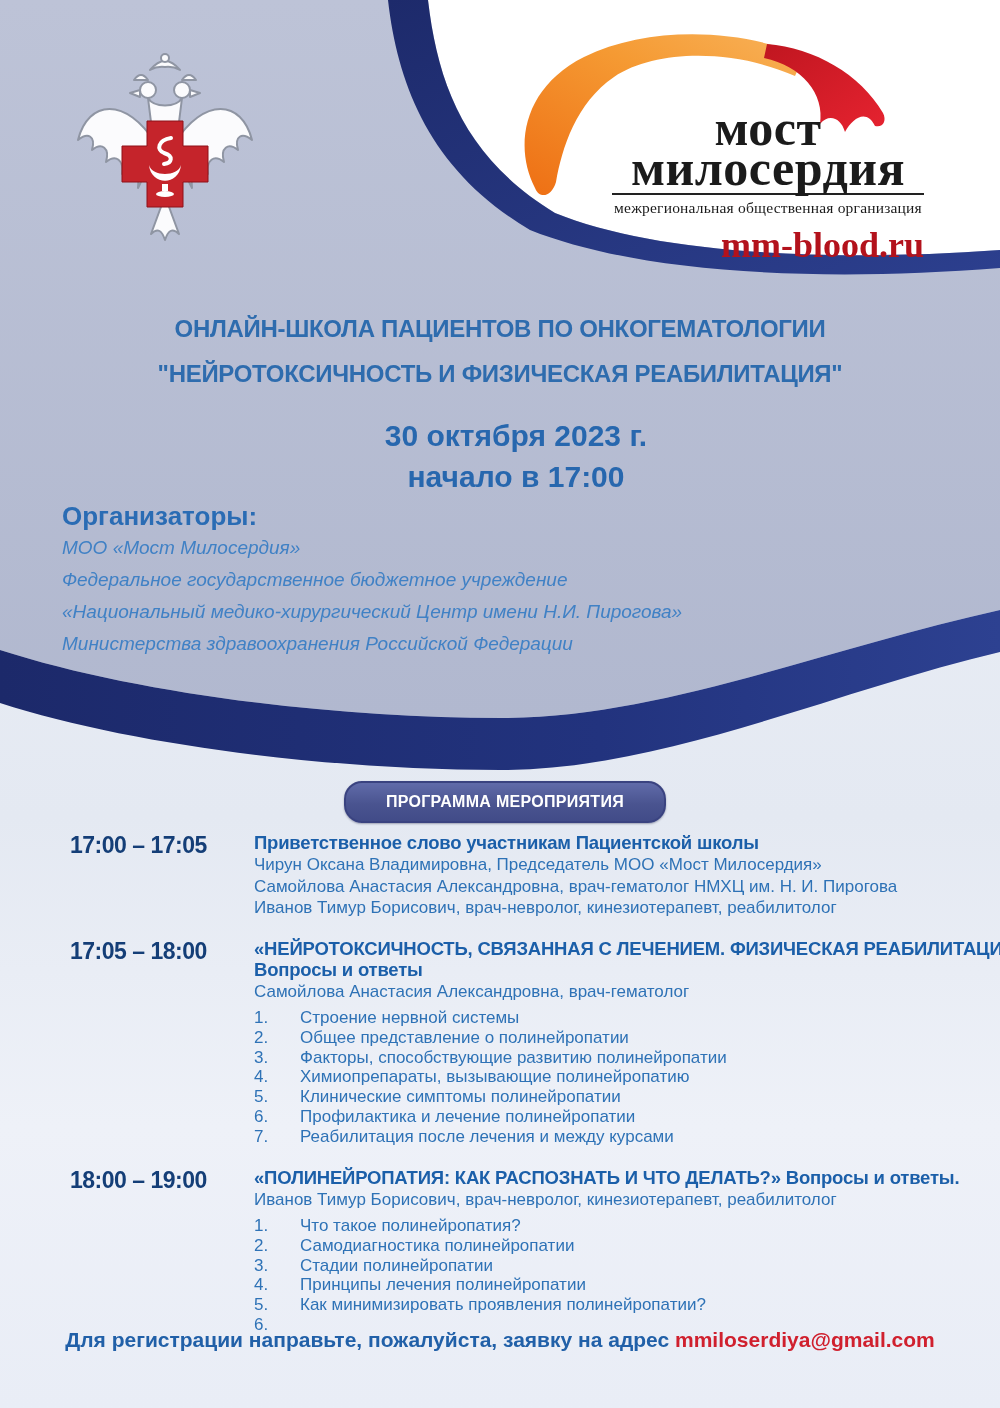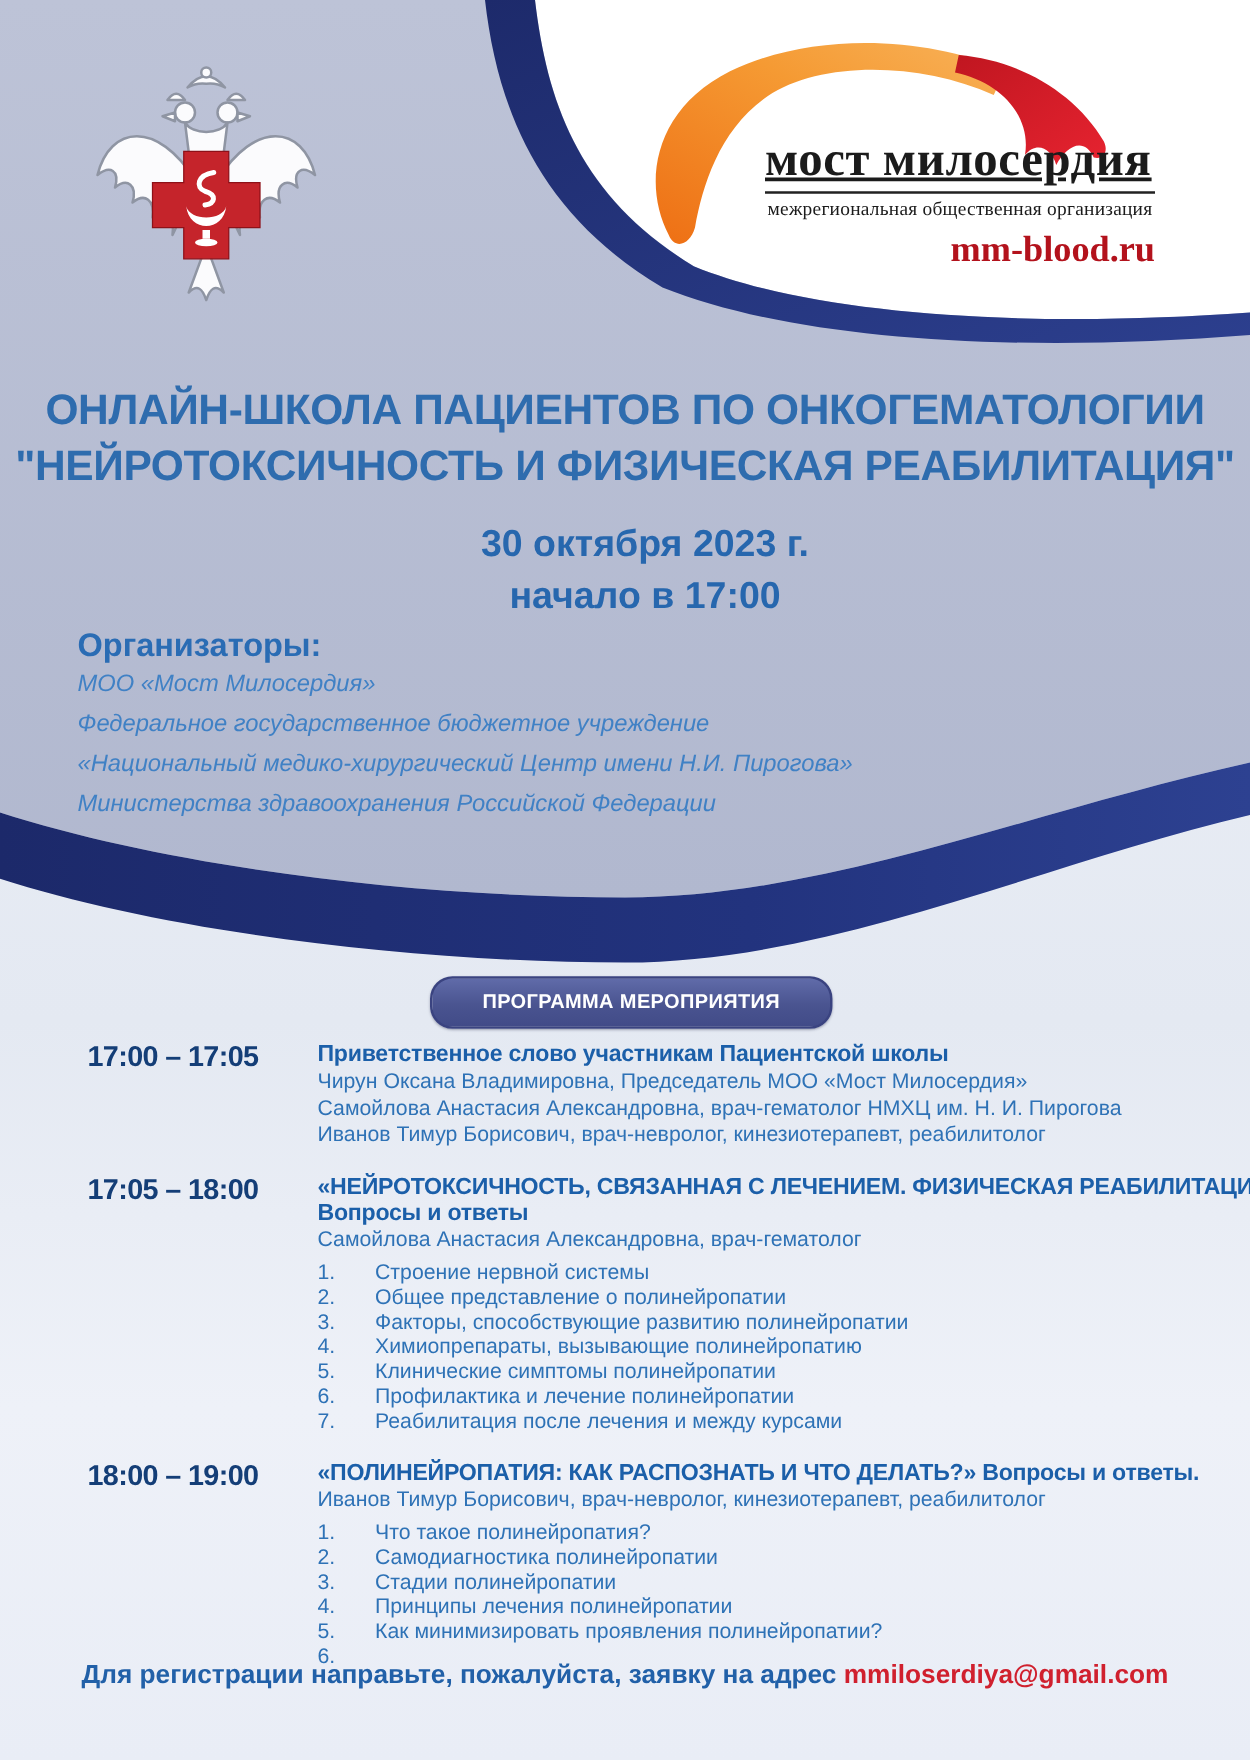--- a/index.html
+++ b/index.html
@@ -7,26 +7,26 @@
   .poster{
     position:relative;width:1000px;height:1408px;margin:0 auto;overflow:hidden;
     background:linear-gradient(180deg,#f0f3f9 0%,#e4e9f2 58%,#eef1f8 80%,#e9edf6 100%);
   }
   svg{display:block;}
   .bg{position:absolute;left:0;top:0;}
   .emblem{position:absolute;left:70px;top:46px;}
   .swoosh{position:absolute;left:512px;top:30px;}
   .logo{position:absolute;left:612px;top:108px;width:312px;color:#1b1b1b;
         font-family:"Liberation Serif",serif;}
-  .logo-title{font-size:39px;font-weight:bold;text-align:left;letter-spacing:.5px;
-              padding-bottom:5px;border-bottom:2px solid #222;line-height:40px;text-decoration:underline;}
+  .logo-title{font-size:50px;font-weight:bold;text-align:center;letter-spacing:.5px;
+              padding-bottom:5px;border-bottom:2px solid #222;line-height:40px;}
   .logo-sub{font-size:15.5px;text-align:center;margin-top:4px;letter-spacing:.2px;}
-  .logo-site{font-size:29px;font-weight:bold;text-align:right;color:#b3121c;margin-top:7px;}
+  .logo-site{font-size:36px;font-weight:bold;text-align:right;color:#b3121c;margin-top:7px;}
   .title{position:absolute;left:0;top:306px;width:100%;text-align:center;
-         font-size:34px;font-weight:bold;color:#2e6cae;line-height:45px;letter-spacing:-.3px;}
+         font-size:24px;font-weight:bold;color:#2e6cae;line-height:45px;letter-spacing:-.3px;}
   .datetime{position:absolute;left:16px;top:415px;width:100%;text-align:center;
             font-size:30px;font-weight:bold;color:#2767ae;line-height:41px;}
   .organizers{position:absolute;left:62px;top:500px;}
   .org-heading{font-size:26px;font-weight:bold;color:#2a6cb4;line-height:32px;}
   .org-line{font-size:19px;color:#4081c5;line-height:32px;white-space:nowrap;font-style:italic;}
   .program-btn{position:absolute;left:344px;top:781px;width:318px;height:38px;
                border:2px solid #3a4380;border-radius:18px;
                background:linear-gradient(180deg,#606ba9 0%,#4a5490 55%,#414b88 100%);
                color:#fff;font-size:16px;font-weight:bold;text-align:center;line-height:38px;
                letter-spacing:.3px;box-shadow:0 1px 2px rgba(20,25,60,.35);}

